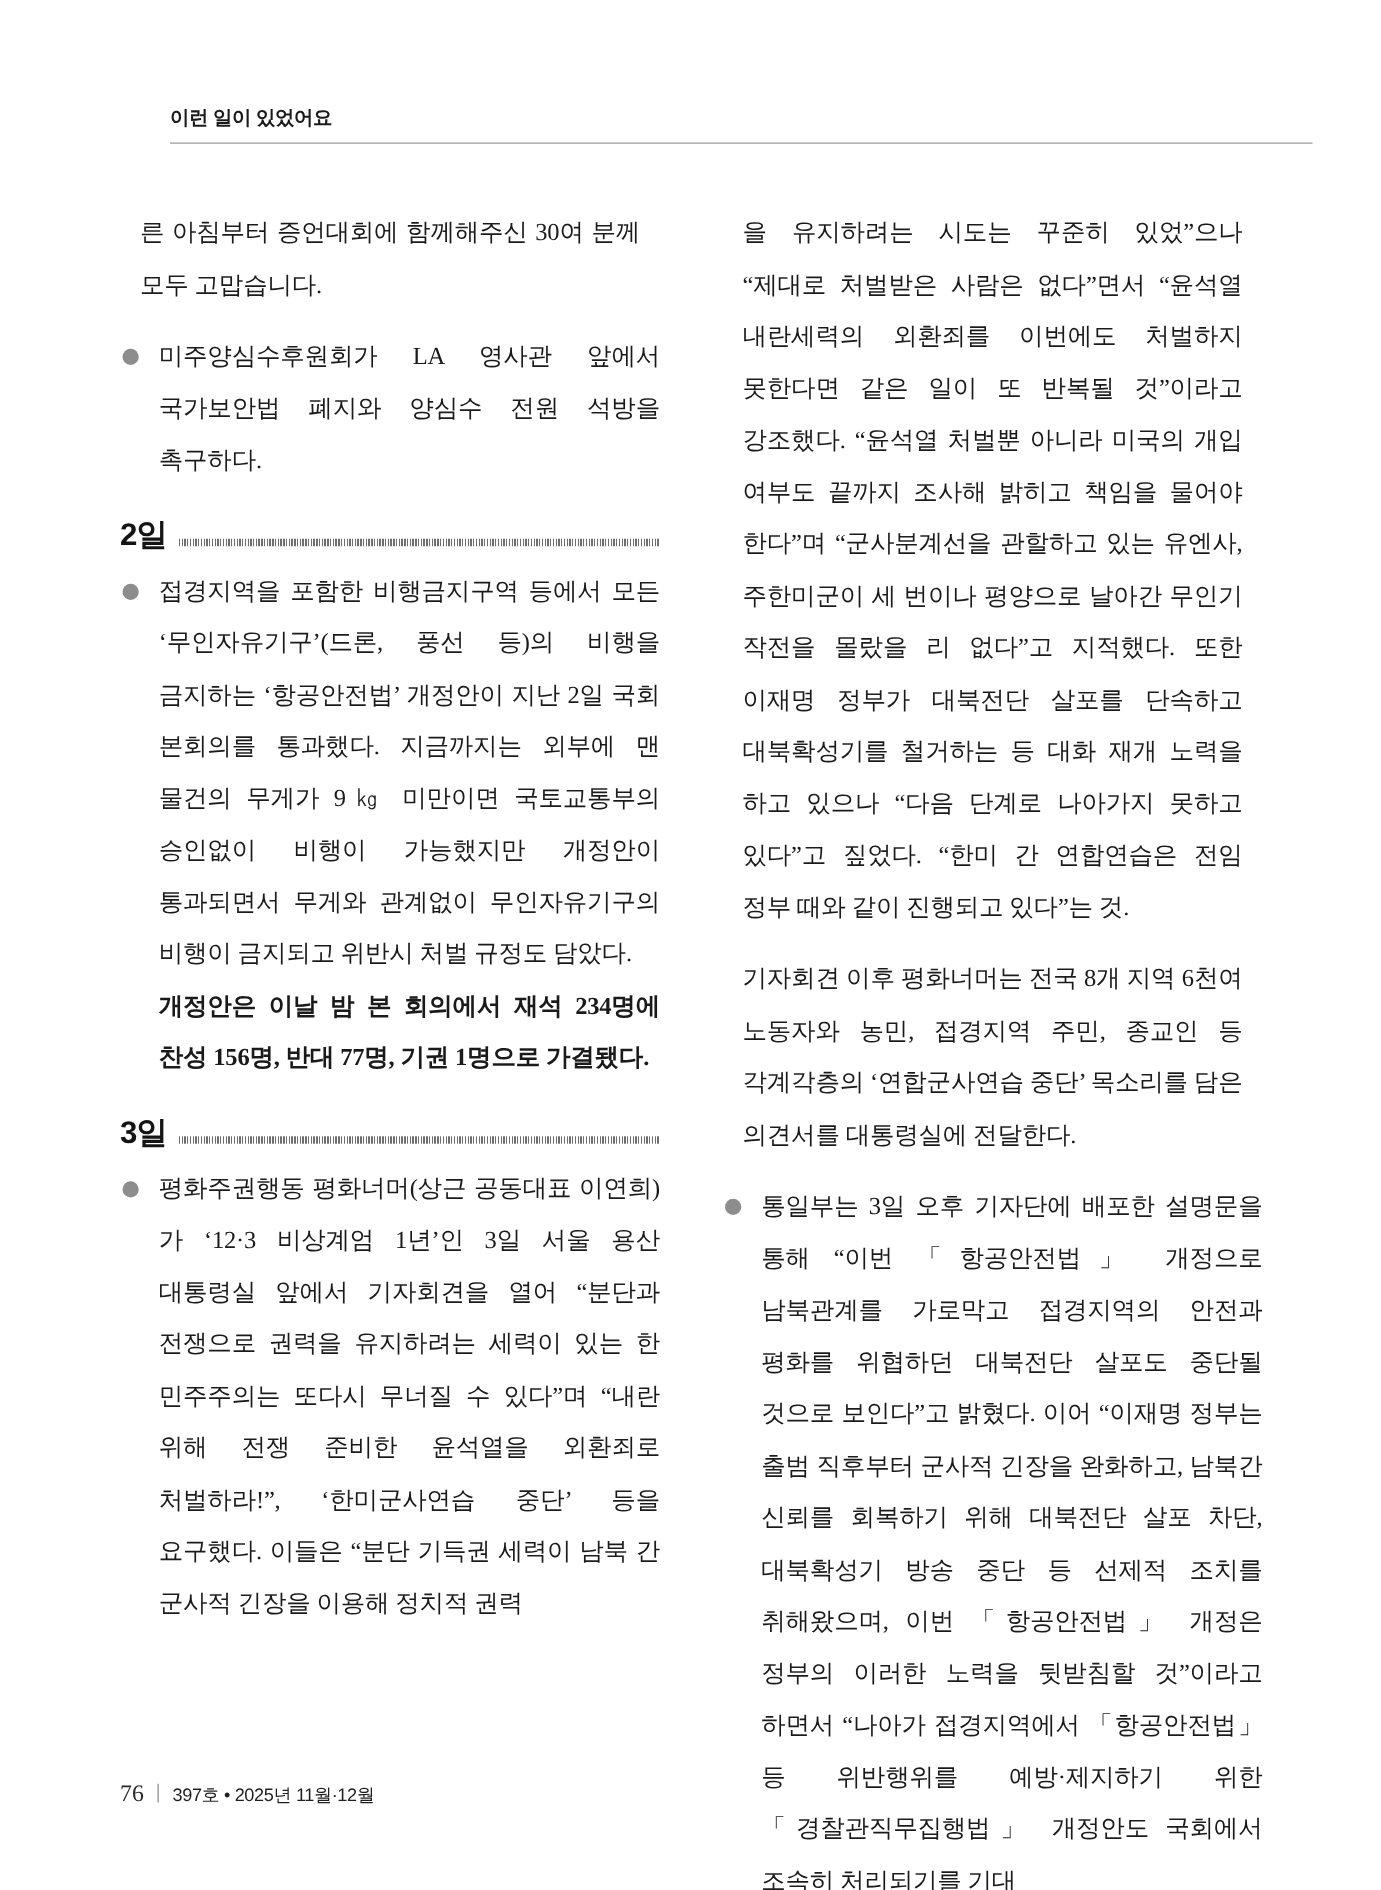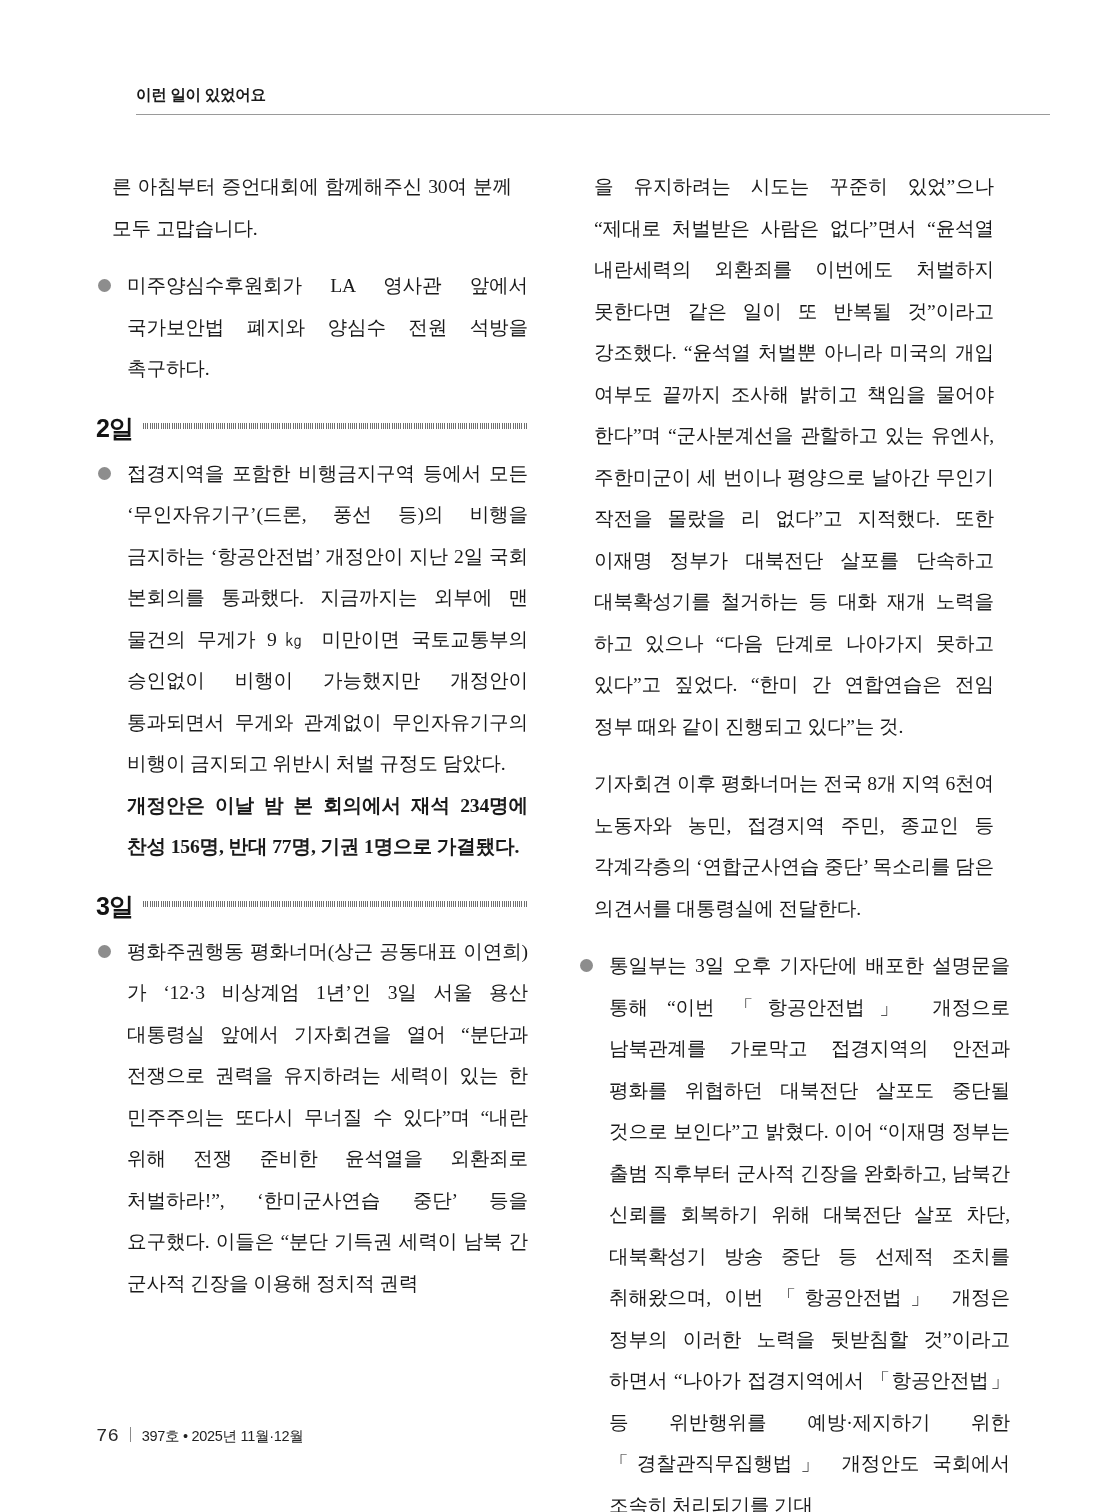--- a/index.html
+++ b/index.html
@@ -95,21 +95,21 @@
   }
   .bullet-item .sub {
     display: block;
     text-indent: 0;
     font-weight: bold;
   }
 
   
   .day-heading {
     display: flex;
-    align-items: center;
+    align-items: flex-end;
     margin-top: 26px;
     margin-bottom: 12px;
   }
   .day-label {
     font-family: "Liberation Sans", "DejaVu Sans", sans-serif;
     font-size: 25px;
     font-weight: 700;
     letter-spacing: -0.8px;
     color: #141414;
     line-height: 1;
@@ -132,21 +132,21 @@
   
   .footer {
     position: absolute;
     left: 96px;
     top: 1425px;
     display: flex;
     align-items: baseline;
     gap: 0px;
   }
   .folio {
-    font-family: Liberation Mono, monospace;
+    font-family: Liberation Serif, serif;
     font-size: 19px;
     color: #2a2a2a;
     letter-spacing: 0px;
   }
   .footer-sep {
     display: inline-block;
     width: 1px;
     height: 15px;
     background: #8a8a8a;
     margin: 0 11px;

